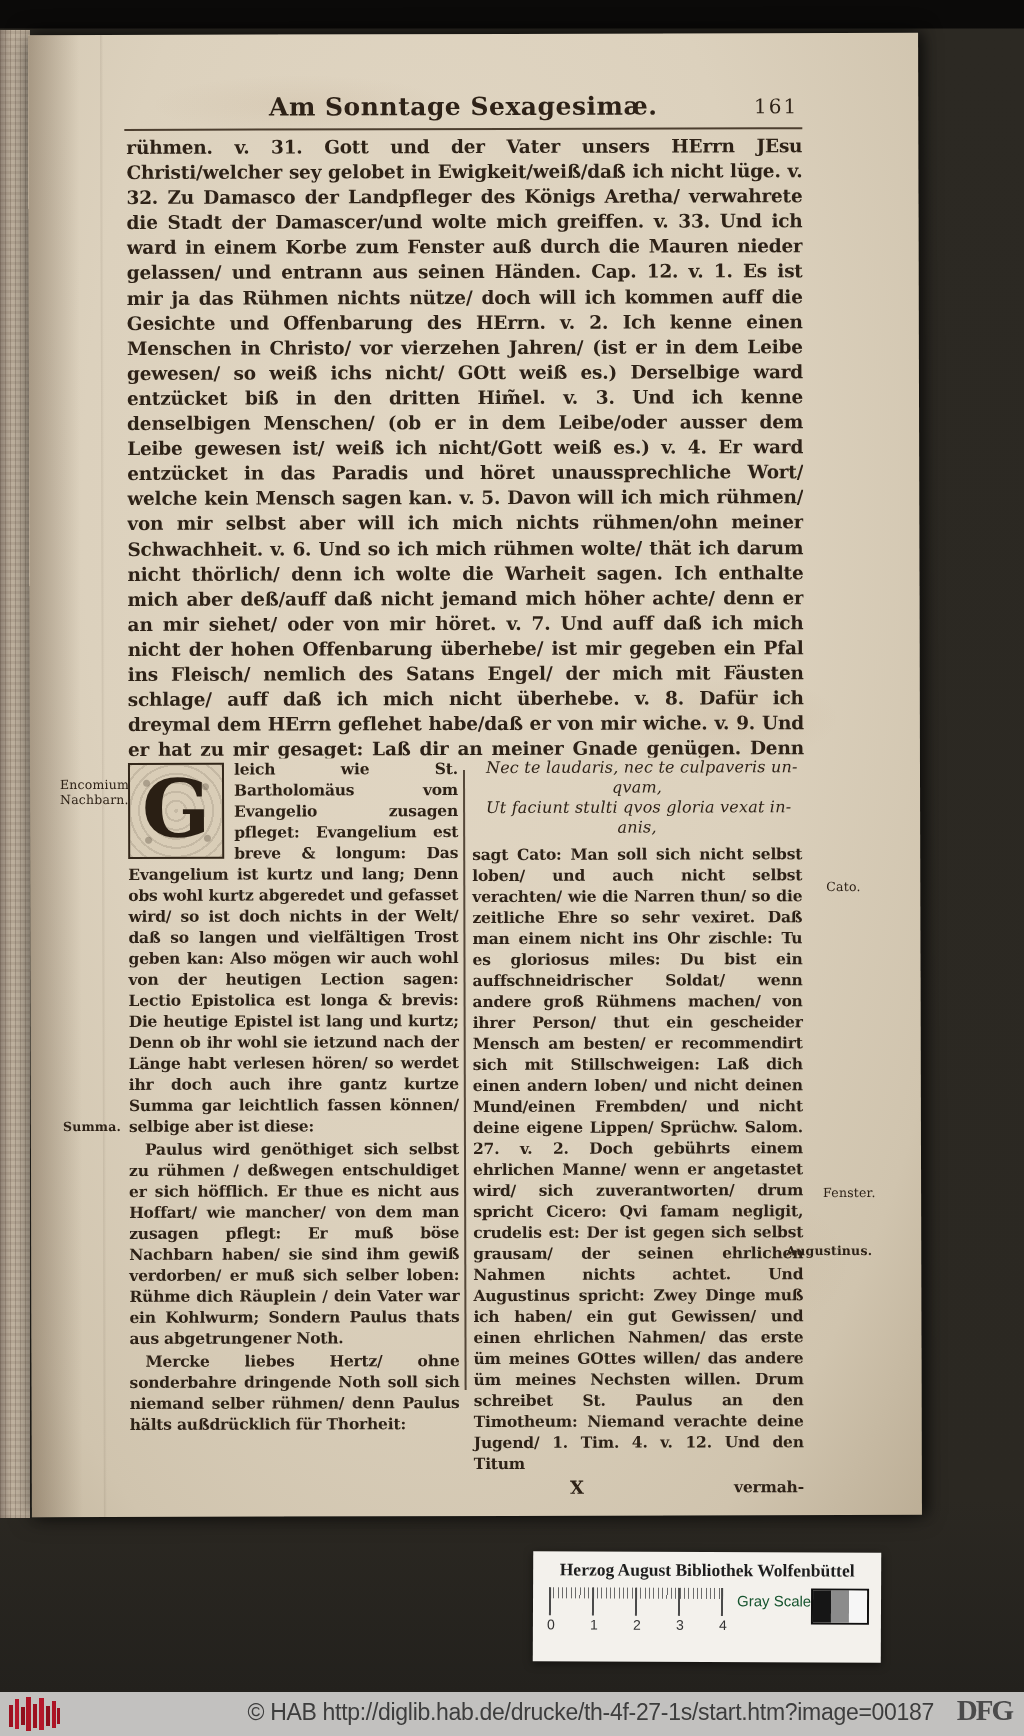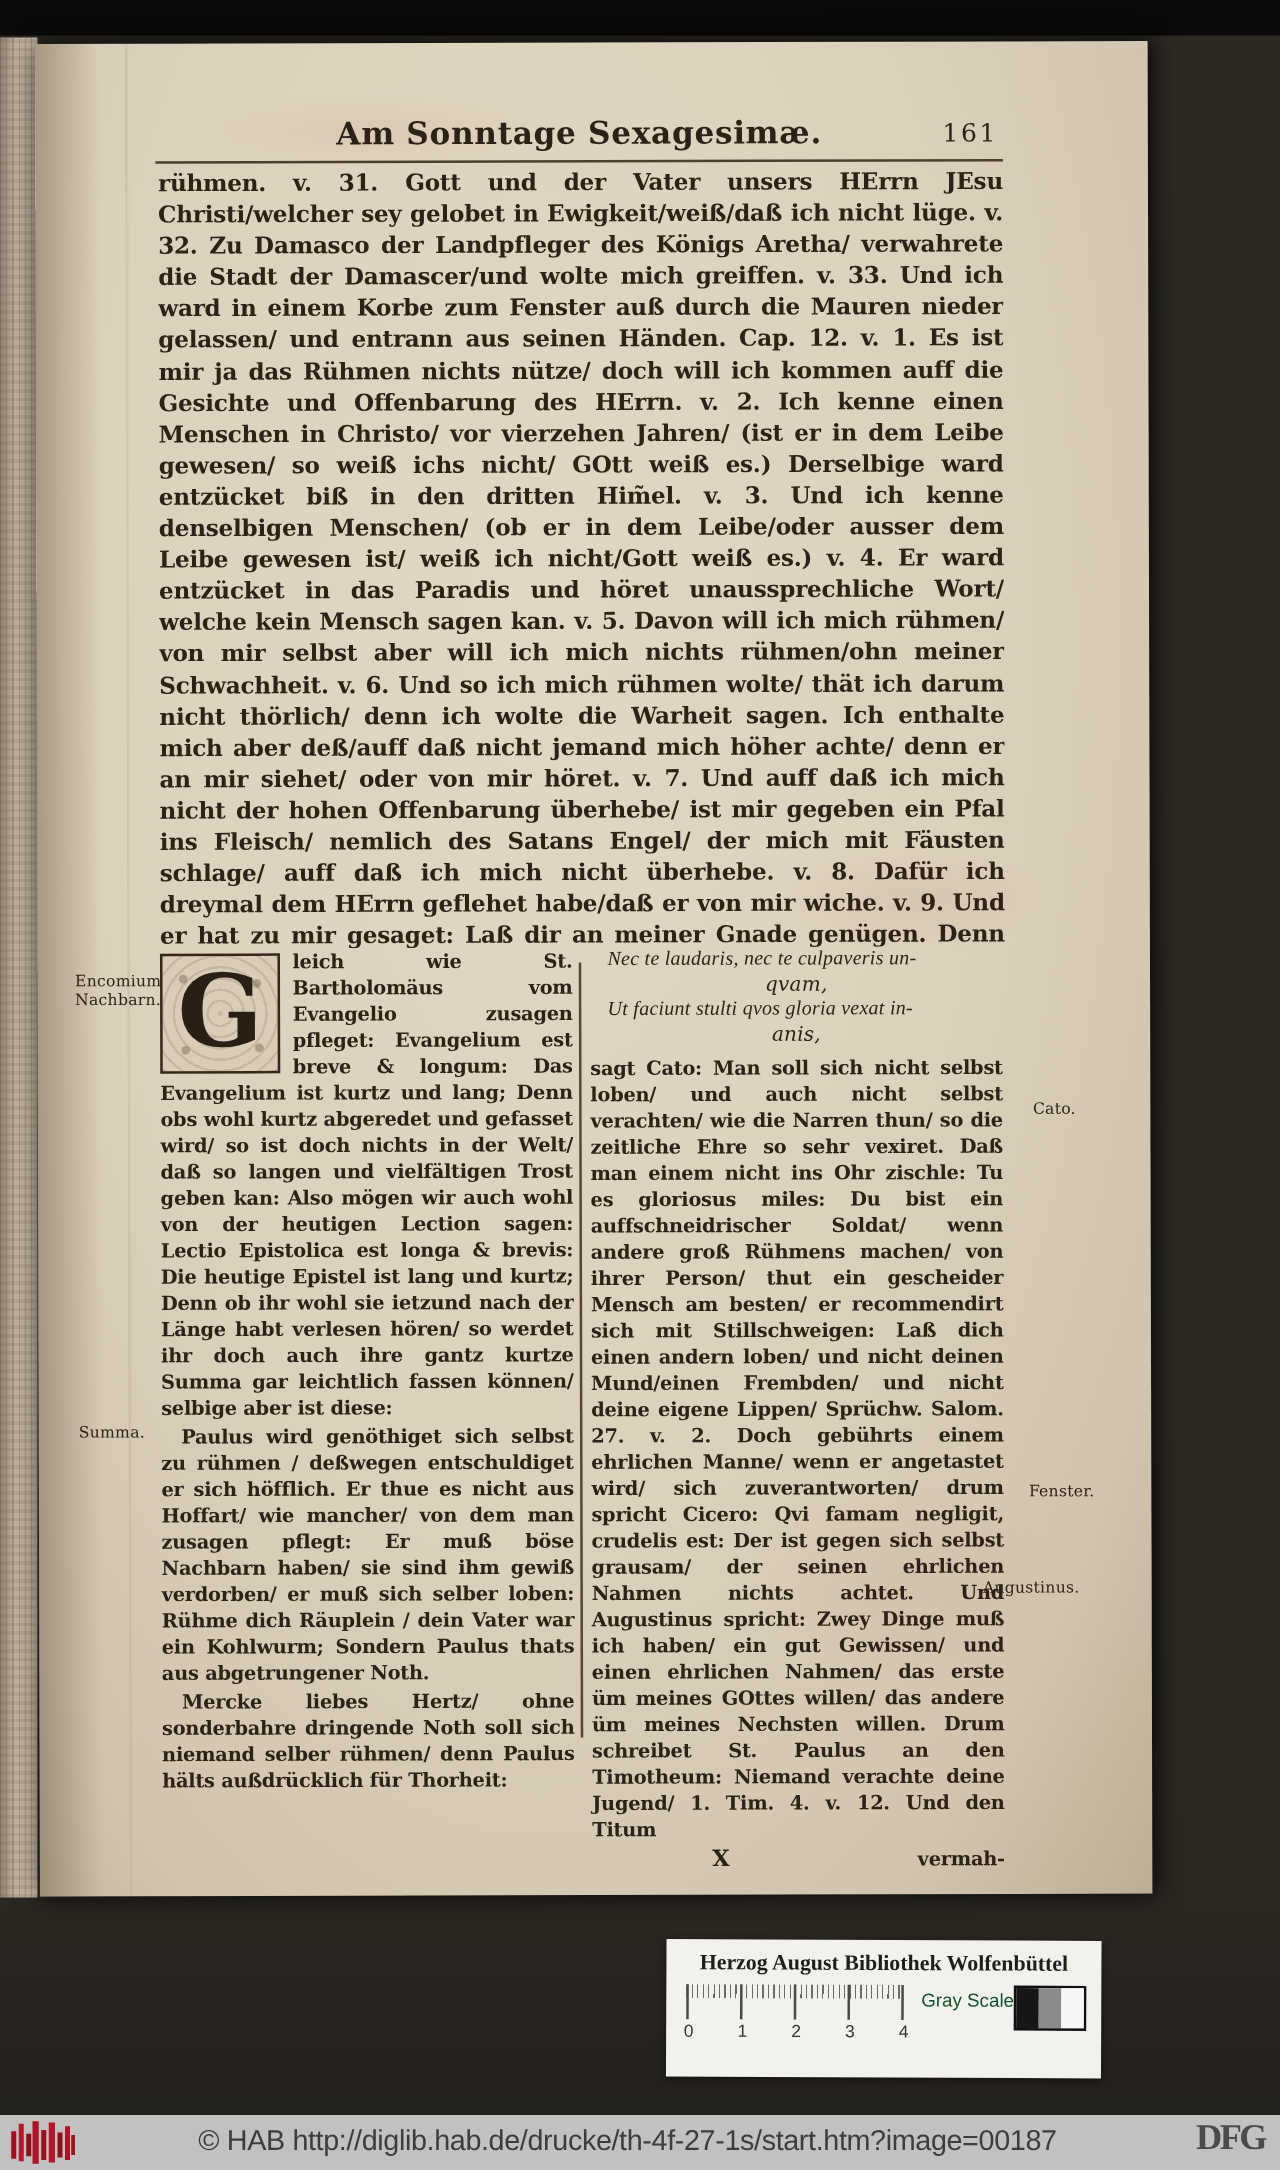--- a/index.html
+++ b/index.html
@@ -60,30 +60,30 @@
       radial-gradient(circle at 20% 82%, rgba(51,39,26,.28) 0 3px, rgba(0,0,0,0) 4px),
       radial-gradient(circle at 84% 80%, rgba(51,39,26,.28) 0 3px, rgba(0,0,0,0) 4px),
       repeating-radial-gradient(circle at 50% 50%, rgba(51,39,26,.12) 0 2px, rgba(0,0,0,0) 2px 9px),
       #d9cdb7;}
   .col-left p,.col-right p{margin:0;}
   .col-left .p-follow{text-indent:16px;margin-top:2px;}
   .col-left .p-part{margin-top:4px;padding-left:22px;text-align:left;font-size:16.5px;}
 
   .latin-verse{font-weight:400;font-style:italic;font-size:16px;line-height:20px;
     letter-spacing:.2px;text-align:left;margin-bottom:6px;}
-  .latin-verse .v-hang{padding-left:14px;font-family:Liberation Serif, serif;}
+  .latin-verse .v-hang{padding-left:14px;}
   .latin-verse .v-center{text-align:center;}
   .sig-row{margin-top:3px;display:flex;justify-content:space-between;}
   .sig-mark{padding-left:96px;font-size:18px;}
   .catchword{font-size:15.5px;}
 
   
   .margin-note{position:absolute;font-size:12.5px;line-height:15px;letter-spacing:.2px;}
   .mn-roman{font-weight:400;}
-  .mn-fraktur{font-weight:400;margin-top:19px;}
+  .mn-fraktur{font-weight:700;}
   .mn-encomium{left:30px;top:742px;width:66px;}
   .mn-summa{left:32px;top:1084px;width:60px;}
   .mn-cato{left:796px;top:846px;width:80px;}
   .mn-cicero{left:792px;top:1152px;width:80px;}
   .mn-augustinus{left:755px;top:1210px;width:100px;}
 
   
   .card{position:absolute;left:533px;top:1552px;width:348px;height:110px;
     background:#f3f1ec;box-shadow:0 2px 8px rgba(0,0,0,.5);transform:rotate(.25deg);}
   .card-title{position:absolute;left:0;top:8px;width:100%;text-align:center;
@@ -101,21 +101,21 @@
   .patches{position:absolute;left:278px;top:36px;border:2px solid #101010;
     display:flex;height:32px;}
   .patch{width:18px;height:32px;}
   .patch-black{background:#161616;}
   .patch-gray{background:#8b8b8b;}
   .patch-white{background:#f6f6f6;}
 
   
   .footer{position:absolute;left:0;top:1692px;width:1024px;height:44px;background:#c2c1bf;}
   .hab-logo{position:absolute;left:8px;top:3px;width:52px;height:38px;}
-  .footer-url{position:absolute;left:70px;right:90px;top:7px;text-align:center;
+  .footer-url{position:absolute;left:70px;right:90px;top:7px;text-align:right;
     font-family:"Liberation Sans",sans-serif;font-size:23px;color:#3d3d3d;letter-spacing:-.3px;}
   .dfg{position:absolute;right:12px;top:2px;
     font-family:Liberation Serif, serif;font-weight:700;font-size:29px;
     color:#4b4b4b;letter-spacing:-2px;}
 </style>
 </head>
 <body>
 
 <div class="backdrop"></div>
 <div class="book-edges"></div>

